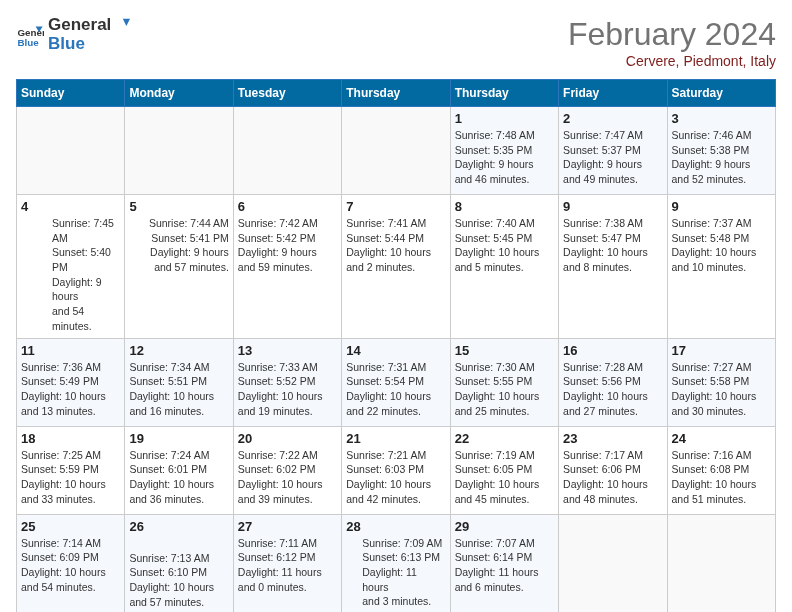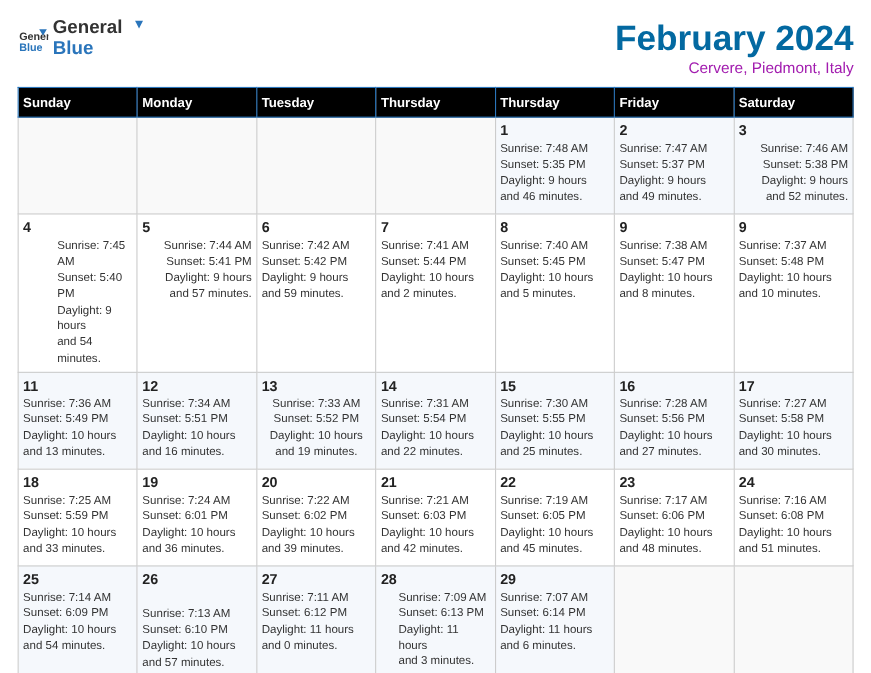--- a/index.html
+++ b/index.html
@@ -23,34 +23,34 @@
     }
     .logo-icon {
       width: 28px;
       height: 28px;
     }
     .title-block {
       text-align: right;
     }
     .month-title {
       font-size: 32px;
-      font-weight: 700;
-      color: #0369a1;
+      font-weight: 400;
+      color: #737373;
     }
     .location {
       font-size: 14px;
-      color: #a21caf;
+      color: #7f1d1d;
     }
     table {
       width: 100%;
       border-collapse: collapse;
       font-size: 11px;
     }
     thead tr th {
-      background-color: #000000;
+      background-color: #0369a1;
       color: #fff;
       padding: 6px 4px;
       text-align: left;
       font-size: 12px;
       font-weight: bold;
       border: 1px solid #2a75bb;
     }
     tbody tr td {
       border: 1px solid #ccc;
       vertical-align: top;
@@ -133,21 +133,21 @@
         </td>
         <td>
           <span class="day-number">2</span>
           <div class="day-info" style="white-space: pre-line;">Sunrise: 7:47 AM
 Sunset: 5:37 PM
 Daylight: 9 hours
 and 49 minutes.</div>
         </td>
         <td>
           <span class="day-number">3</span>
-          <div class="day-info" style="white-space: pre-line; text-align: right;">Sunrise: 7:46 AM
+          <div class="day-info" style="white-space: pre-line;">Sunrise: 7:46 AM
 Sunset: 5:38 PM
 Daylight: 9 hours
 and 52 minutes.</div>
         </td>
       </tr>
       <tr>
         <td>
           <span class="day-number">4</span>
           <div class="day-info" style="white-space: pre-line; margin-left: 31px;">Sunrise: 7:45 AM
 Sunset: 5:40 PM
@@ -207,21 +207,21 @@
         </td>
         <td>
           <span class="day-number">12</span>
           <div class="day-info" style="white-space: pre-line;">Sunrise: 7:34 AM
 Sunset: 5:51 PM
 Daylight: 10 hours
 and 16 minutes.</div>
         </td>
         <td>
           <span class="day-number">13</span>
-          <div class="day-info" style="white-space: pre-line; text-align: center;">Sunrise: 7:33 AM
+          <div class="day-info" style="white-space: pre-line;">Sunrise: 7:33 AM
 Sunset: 5:52 PM
 Daylight: 10 hours
 and 19 minutes.</div>
         </td>
         <td>
           <span class="day-number">14</span>
           <div class="day-info" style="white-space: pre-line;">Sunrise: 7:31 AM
 Sunset: 5:54 PM
 Daylight: 10 hours
 and 22 minutes.</div>

